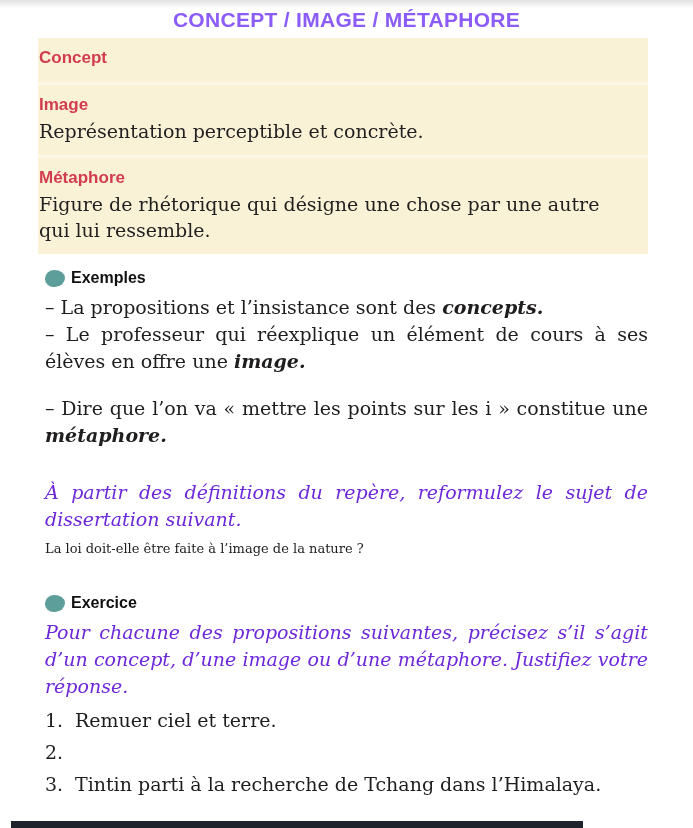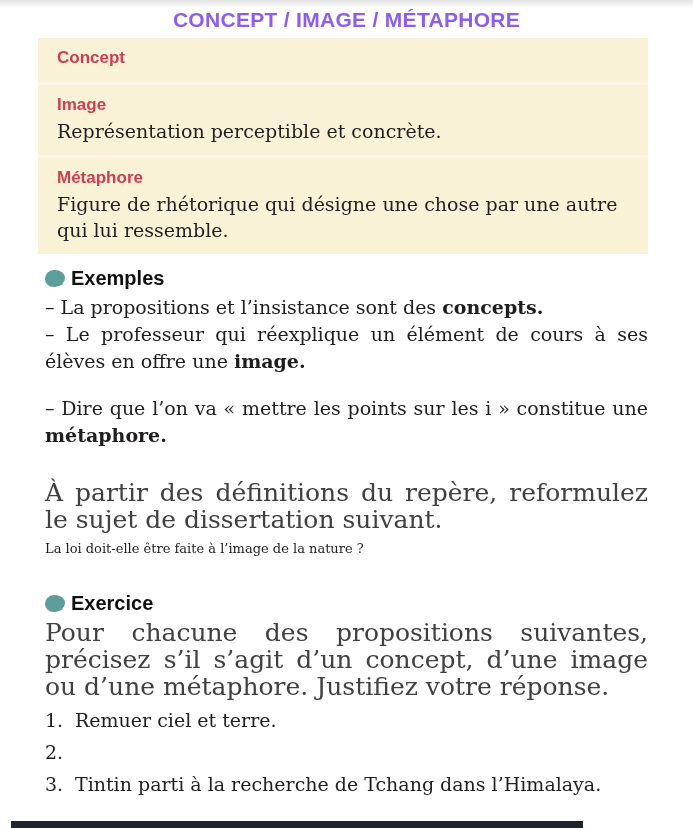--- a/index.html
+++ b/index.html
@@ -42,21 +42,21 @@
     margin-left: -7px;
     width: 610px;
     box-sizing: border-box;
     background: #fbf6e5;
     display: flex;
     flex-direction: column;
     gap: 3px;
   }
   .repere-entry {
     background: #f9f2d6;
-    padding: 9px 16px 11px 19px;
+    padding: 9px 16px 11px 1px;
   }
   .repere-term {
     font-family: "Liberation Sans", sans-serif;
     font-weight: 700;
     font-size: 17px;
     line-height: 21px;
     color: #d23c50;
     margin-bottom: 3px;
   }
   .repere-def {
@@ -77,36 +77,37 @@
     width: 20px;
     height: 17px;
     background: #5d9e9a;
     border-radius: 52% 58% 55% 48% / 55% 50% 60% 50%;
     margin-right: 6px;
     flex: 0 0 auto;
   }
   .section-label {
     font-family: "Liberation Sans", sans-serif;
     font-weight: 700;
-    font-size: 20px;
+    font-size: 16px;
     line-height: 22px;
     color: #111111;
   }
   .body-text {
     font-size: 19px;
     line-height: 27px;
     text-align: justify;
   }
   .body-text.no-justify { text-align: left; }
   .example-item { margin: 0; }
   .example-item.gap-before { margin-top: 20px; }
-  .bold-word { font-weight: 700; }
+  .bold-word { font-weight: 700; font-style: italic; }
   .instruction {
-    color: #404040;
-    font-size: 25px;
+    font-style: italic;
+    color: #6d28d9;
+    font-size: 19px;
     line-height: 27px;
     text-align: justify;
   }
   .subject-line {
     font-size: 13px;
     line-height: 27px;
     margin-top: 2px;
   }
   .exercise-list { margin-top: 7px; }
   .exercise-item {

